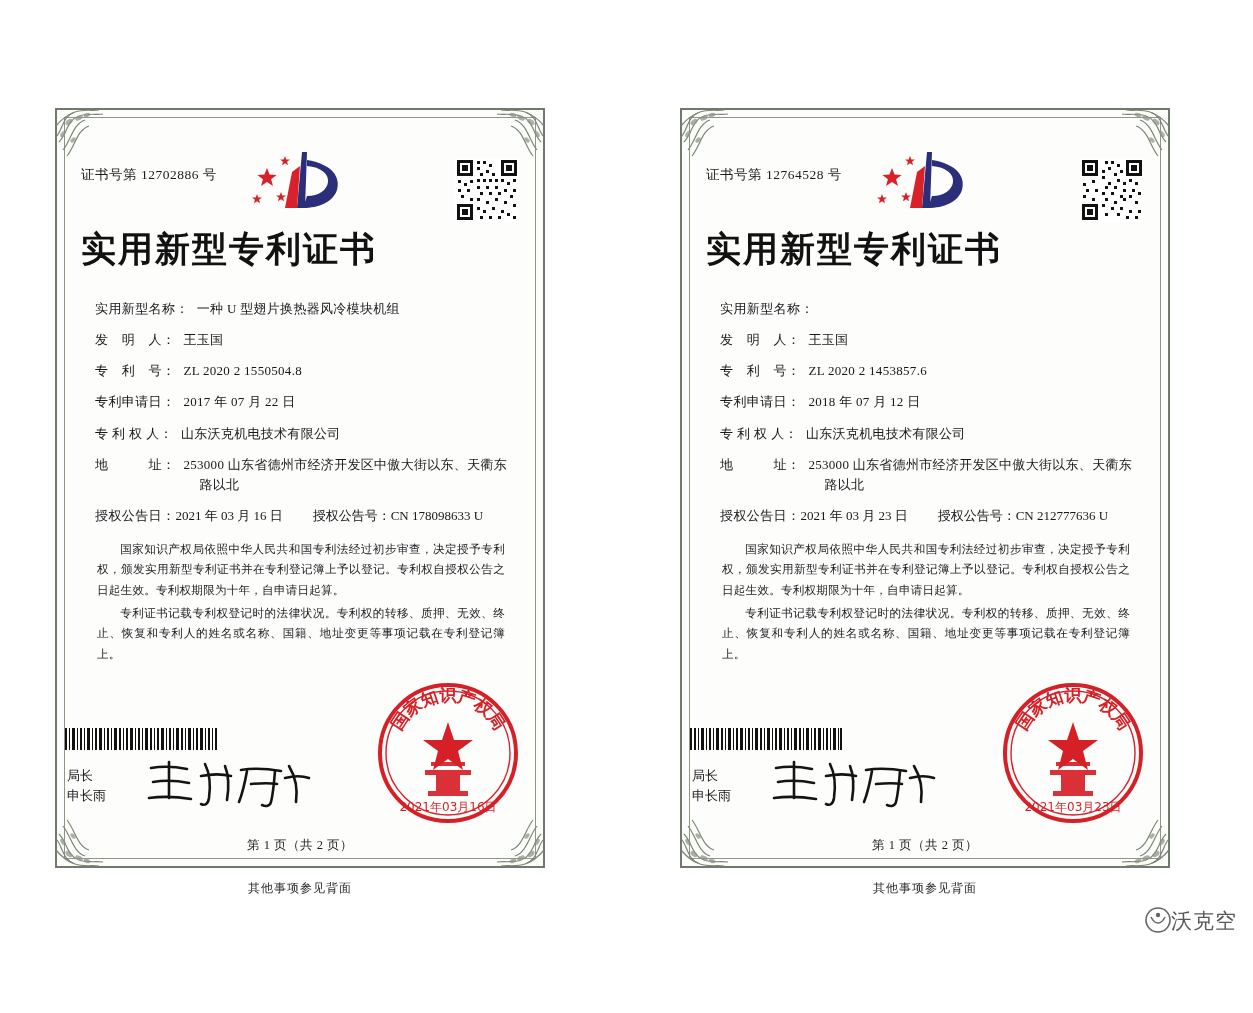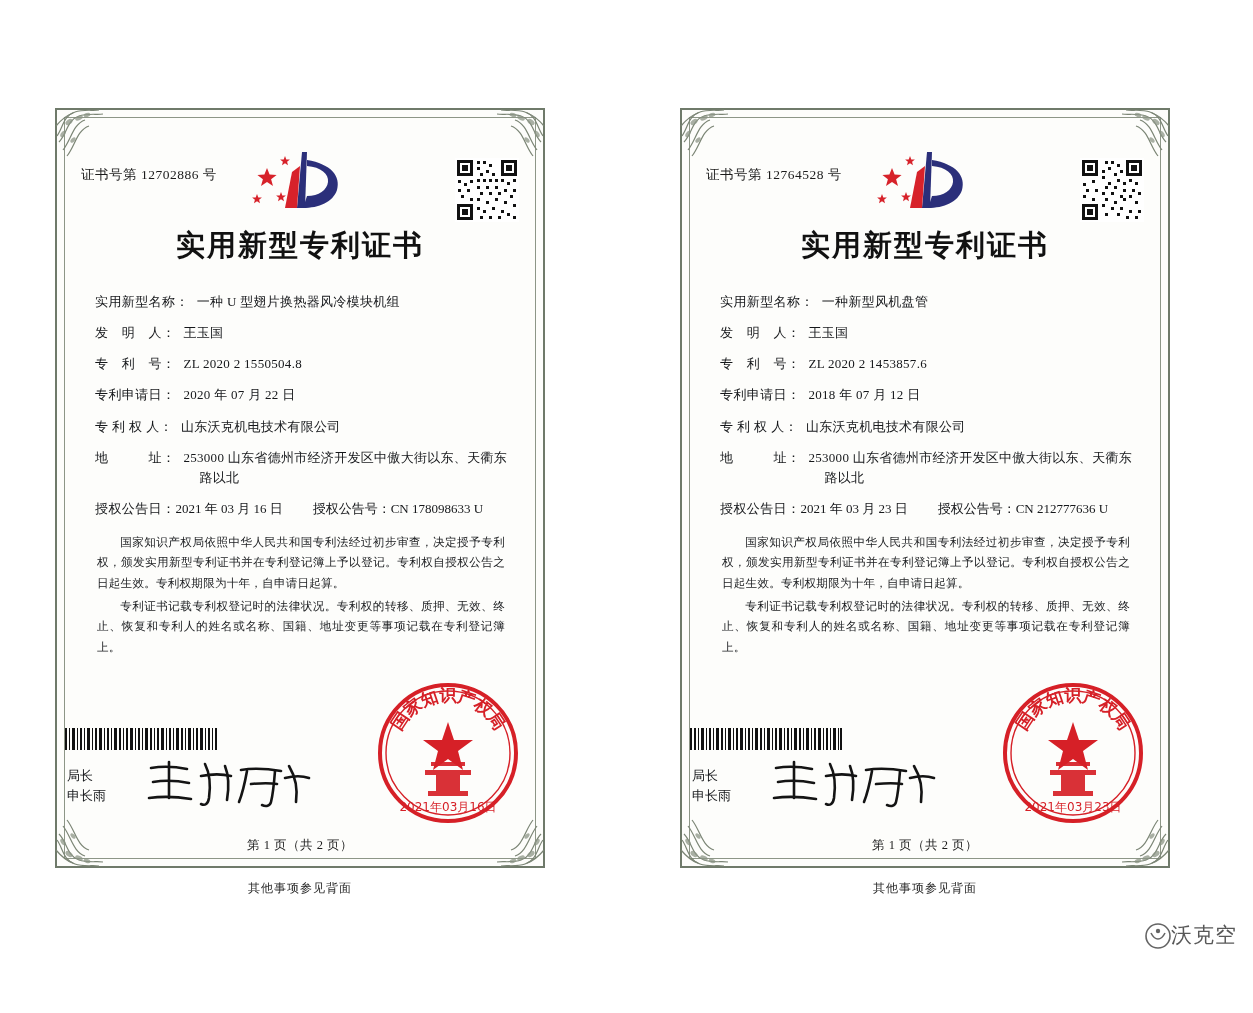--- a/index.html
+++ b/index.html
@@ -84,22 +84,22 @@
   .qr {
     position: absolute;
     right: 0;
     top: 30px;
     width: 64px;
     height: 64px;
   }
   .qr svg { display: block; }
 
   .cert-title {
-    text-align: center;
-    font-size: 29px;
+    text-align: left;
+    font-size: 35px;
     font-weight: bold;
     letter-spacing: 2px;
     color: #111;
     margin-top: 6px;
     font-family: "DejaVu Serif", serif;
   }
 
   .fields {
     margin-top: 26px;
     padding: 0 10px 0 14px;
@@ -203,23 +203,23 @@
     color: #2a2a2a;
     letter-spacing: 1px;
   }
   .footnote.l { left: 55px; width: 490px; right: auto; }
   .footnote.r { left: 680px; width: 490px; right: auto; }
 
   
   .watermark {
     position: absolute;
     right: 16px;
-    bottom: 2px;
+    bottom: 16px;
     display: flex;
-    align-items: flex-end;
+    align-items: flex-start;
     gap: 0;
     opacity: 0.85;
   }
   .wm-logo { width: 26px; height: 26px; }
   .wm-text {
     font-size: 21px;
     color: #3b3b3b;
     font-family: "DejaVu Serif", serif;
     letter-spacing: 1px;
   }
@@ -396,21 +396,21 @@
         <div class="field">
           <span class="f-label">发　明　人：</span>
           <span class="f-value">王玉国</span>
         </div>
         <div class="field">
           <span class="f-label">专　利　号：</span>
           <span class="f-value">ZL 2020 2 1550504.8</span>
         </div>
         <div class="field">
           <span class="f-label">专利申请日：</span>
-          <span class="f-value">2020 年 07 月 22 日</span>
+          <span class="f-value">2017 年 07 月 22 日</span>
         </div>
         <div class="field">
           <span class="f-label">专 利 权 人：</span>
           <span class="f-value">山东沃克机电技术有限公司</span>
         </div>
         <div class="field">
           <span class="f-label">地　　　址：</span>
           <span class="f-value">
             <span>253000  山东省德州市经济开发区中傲大街以东、天衢东</span>
             <span class="cont">路以北</span>
@@ -682,21 +682,20 @@
             </g>
           </svg>
         </div>
       </div>
 
       <div class="cert-title">实用新型专利证书</div>
 
       <div class="fields">
         <div class="field">
           <span class="f-label">实用新型名称：</span>
-          <span class="f-value">一种新型风机盘管</span>
         </div>
         <div class="field">
           <span class="f-label">发　明　人：</span>
           <span class="f-value">王玉国</span>
         </div>
         <div class="field">
           <span class="f-label">专　利　号：</span>
           <span class="f-value">ZL 2020 2 1453857.6</span>
         </div>
         <div class="field">

